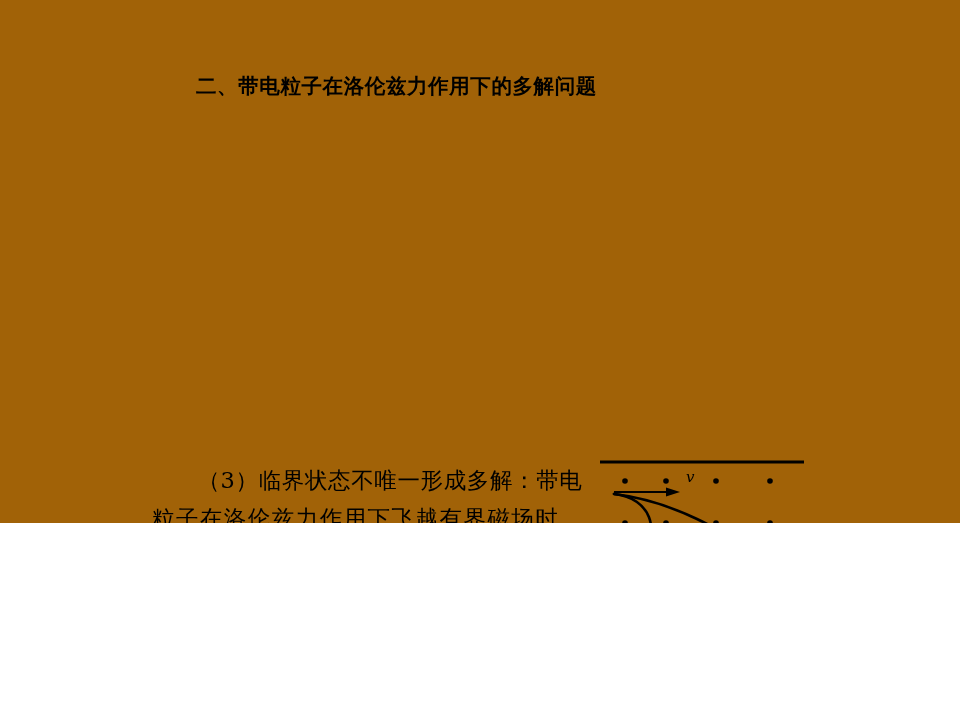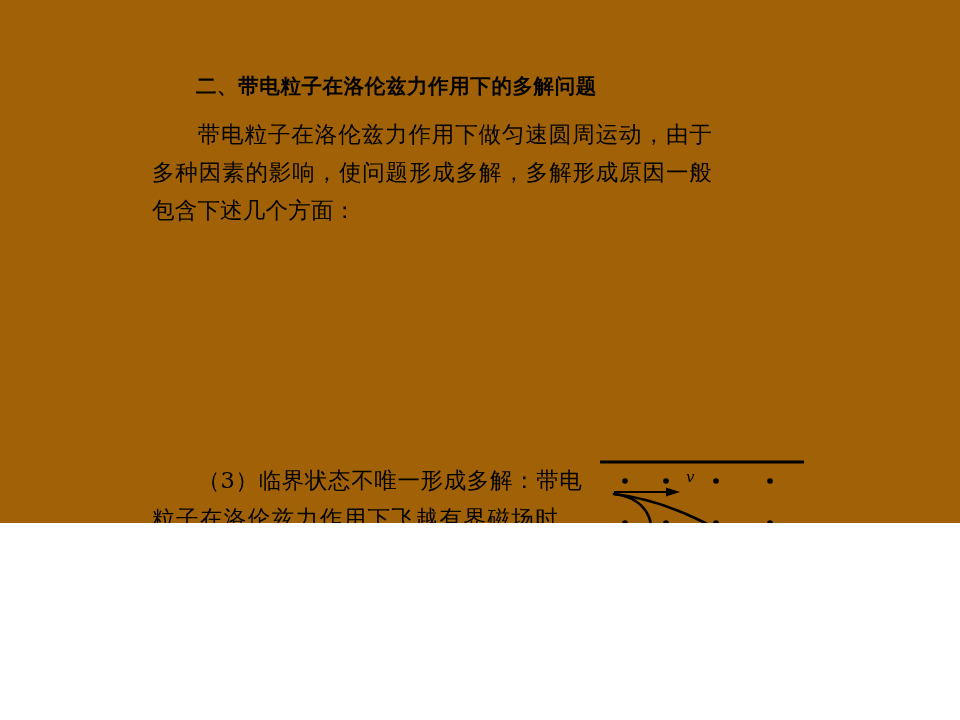--- a/index.html
+++ b/index.html
@@ -69,23 +69,20 @@
     font-family: "DejaVu Serif", "Liberation Serif", serif;
   }
 </style>
 </head>
 <body>
 
 <div id="page">
 
   <div id="section-heading">二、带电粒子在洛伦兹力作用下的多解问题</div>
 
-  <div class="para" id="para-intro">
-    <span class="indent"></span><span>带电粒子在洛伦兹力作用下做匀速圆周运动，由于多种因素的影响，使问题形成多解，多解形成原因一般包含下述几个方面：</span>
-  </div>
 
 
 
   <div class="para" id="para-3">
     <span class="indent"></span><span>（3）临界状态不唯一形成多解：带电粒子在洛伦兹力作用下飞越有界磁场时，由于粒子运动轨迹是圆弧状，因此，它可能穿过去了，可能转过 180°从入射界面这边反向飞出，如图 8－4－1 所示，于是形成多解.</span>
   </div>
 
   <div id="figure">
     <svg id="figure-svg" width="208" height="132" viewBox="0 0 208 132">
 

